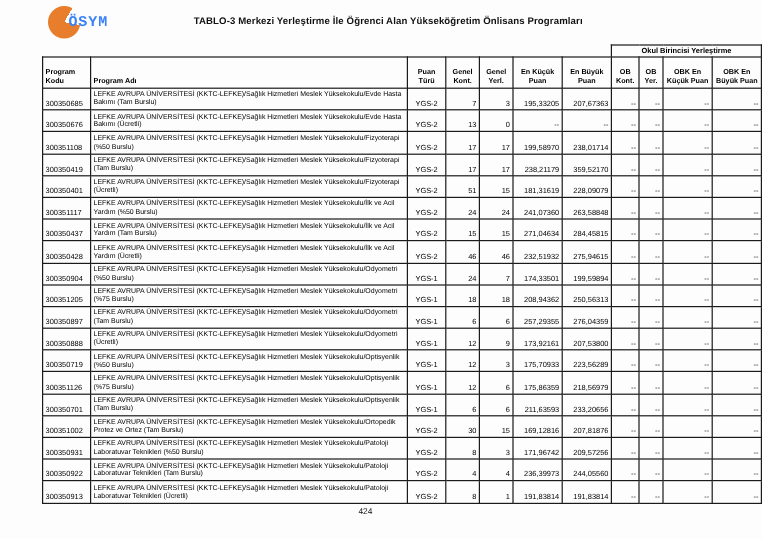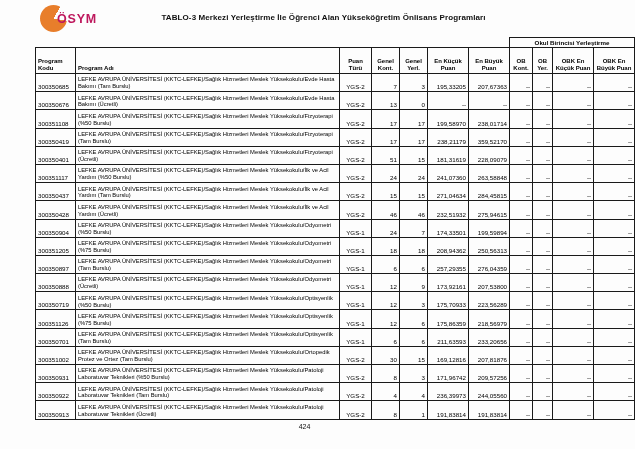--- a/index.html
+++ b/index.html
@@ -12,21 +12,21 @@
     overflow:hidden;
   }
   
   .logo{position:absolute;left:38px;top:4px;width:110px;height:32px;}
   .logo-circle{
     position:absolute;left:2px;top:1px;width:27px;height:27px;border-radius:50%;
     background:conic-gradient(from 0deg, #E87E2B 0deg 30deg, rgba(0,0,0,0) 30deg 100deg, #E87E2B 100deg 360deg);
   }
   .logo-text{
     position:absolute;left:19px;top:8px;
-    font-size:12.5px;font-weight:bold;color:#be185d;letter-spacing:0.8px;
+    font-size:12.5px;font-weight:bold;color:#3b82f6;letter-spacing:0.8px;font-family:Liberation Mono, monospace;
   }
   
   .title{
     position:absolute;left:0;right:0;top:13px;text-align:center;
     font-size:8px;font-weight:bold;color:#111;transform:translateX(6px);
     letter-spacing:0.1px;
   }
   
   .tbl{
     position:absolute;left:35px;top:37px;

